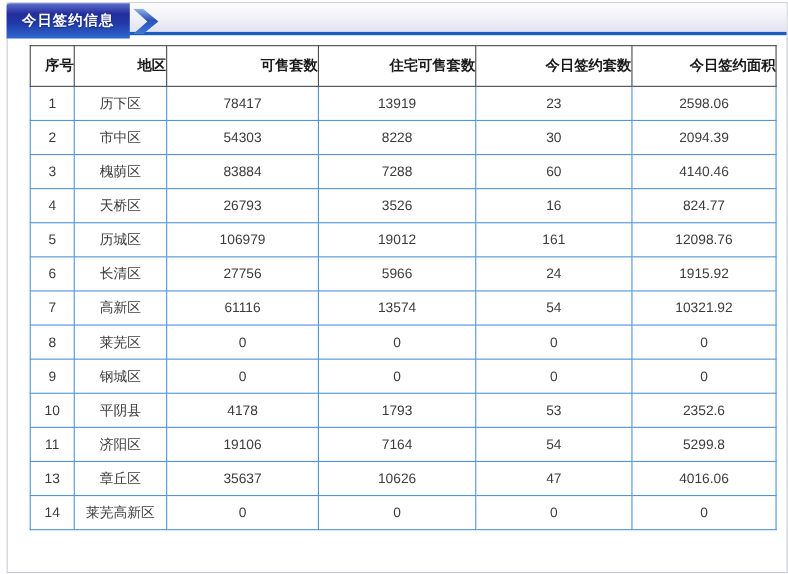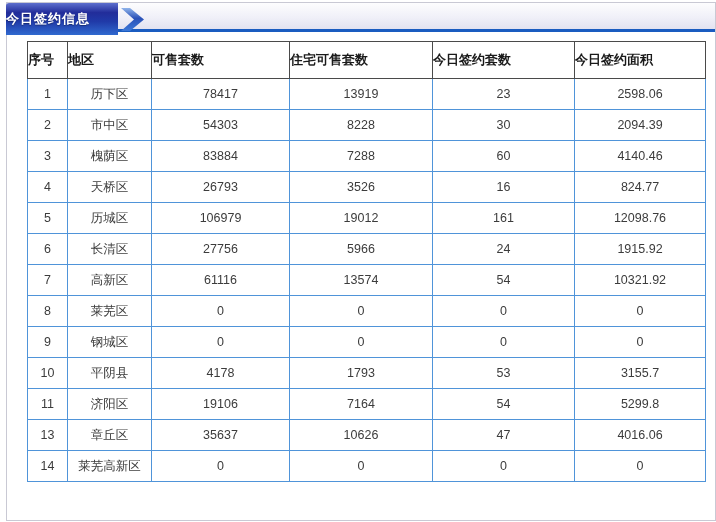--- a/index.html
+++ b/index.html
@@ -21,21 +21,21 @@
     height: 29px;
     background: linear-gradient(180deg, #fdfdfe 0%, #f0f0f8 55%, #e2e2f0 100%);
     border-bottom: 3px solid #1a5cc0;
   }
   .tab {
     position: absolute;
     left: -1px; top: 0;
     width: 112px; height: 32px;
     background: linear-gradient(180deg, #5d6fce 0%, #222d9a 30%, #203aa8 58%, #3069cf 100%);
     border-top-left-radius: 3px;
-    display: flex; align-items: center; justify-content: flex-start;
+    display: flex; align-items: center; justify-content: center;
     cursor: pointer;
   }
   .tab-label {
     color: #ffffff;
     font-size: 13px;
     font-weight: bold;
     letter-spacing: 1px;
     text-shadow: 0 1px 1px rgba(0,0,0,0.35);
   }
   .chevron {
@@ -48,21 +48,21 @@
     table-layout: fixed;
     width: 678px;
     margin: 9px 0 0 20px;
   }
   .sign-table th {
     border: 1px solid #4a4a4a;
     height: 37px;
     font-size: 13px;
     font-weight: bold;
     color: #1a1a1a;
-    text-align: left;
+    text-align: right;
     background: #ffffff;
   }
   .sign-table td {
     border: 1px solid #4f94d9;
     height: 31px;
     font-size: 12.5px;
     color: #3c3c3c;
     text-align: center;
     background: #ffffff;
   }
@@ -179,21 +179,21 @@
           <td>0</td>
           <td>0</td>
           <td>0</td>
         </tr>
         <tr>
           <td>10</td>
           <td>平阴县</td>
           <td>4178</td>
           <td>1793</td>
           <td>53</td>
-          <td>3155.7</td>
+          <td>2352.6</td>
         </tr>
         <tr>
           <td>11</td>
           <td>济阳区</td>
           <td>19106</td>
           <td>7164</td>
           <td>54</td>
           <td>5299.8</td>
         </tr>
         <tr>

